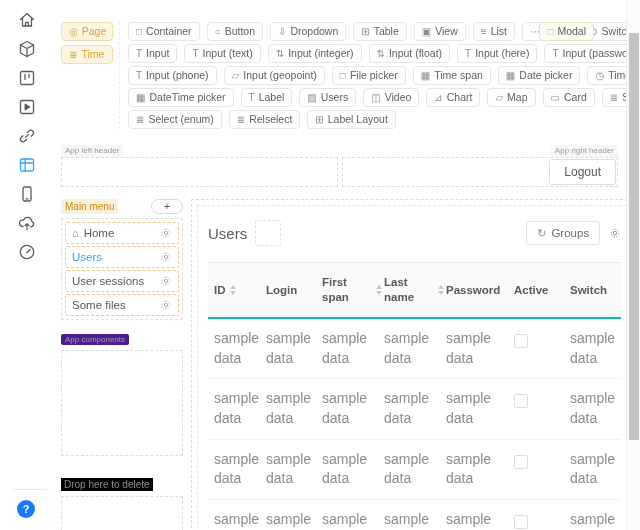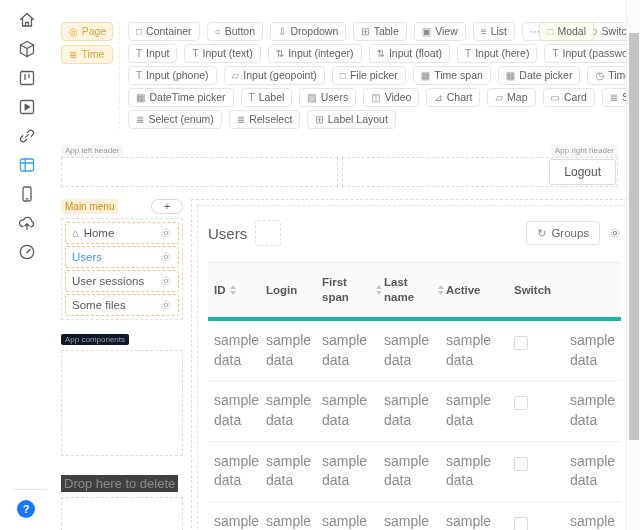--- a/index.html
+++ b/index.html
@@ -80,44 +80,44 @@
   .menu-item {
     display:flex; align-items:center; justify-content:space-between;
     border:1px dashed #f1c88a; border-radius:2px; padding:3px 6px; height:22px;
     font-size:11.5px; color:#595959; background:#fff; cursor:pointer;
   }
   .menu-item.active { color:#3b9cf5; }
   .mi-left { display:flex; gap:5px; align-items:center; }
   .mi-glyph { font-size:11px; color:#8c8c8c; line-height:1; }
   .gear { display:flex; cursor:pointer; }
 
-  .tag-green { font-size:8px; color:#9aa0a0; background:#0f172a; padding:1px 4px; border-radius:2px; line-height:1.3; }
+  .tag-green { font-size:8px; color:#9aa0a0; background:#4c1d95; padding:1px 4px; border-radius:2px; line-height:1.3; }
   .components-box { border:1px dashed #dedede; height:106px; margin:4px 0 18px; }
-  .tag-gray { font-size:13px; color:#8c8c8c; background:#404040; padding:1px 3px; line-height:1.3; }
+  .tag-gray { font-size:10px; color:#8c8c8c; background:#000000; padding:1px 3px; line-height:1.3; }
   .delete-box { border:1px dashed #dedede; height:90px; margin-top:4px; }
 
   
   .canvas { flex:1; margin-left:8px; border:1px dashed #dcdcdc; padding:5px; min-height:620px; }
   .panel { border:1px dashed #e4e4e4; background:#fff; padding:14px 10px; min-height:600px; }
   .panel-head { display:flex; align-items:center; margin-bottom:16px; }
   .panel-title { font-size:15px; color:#595959; }
   .badge-ph { width:26px; height:26px; border:1px dashed #e0e0e0; border-radius:3px; margin-left:8px; }
   .head-actions { margin-left:auto; display:flex; align-items:center; gap:9px; }
   .refresh-btn {
     display:flex; align-items:center; gap:5px; background:#fff; border:1px solid #e3e3e3;
     border-radius:3px; padding:5px 10px; font-family:"Liberation Sans", sans-serif;
     font-size:11.5px; color:#6b6b6b; cursor:pointer;
   }
   .refresh-ic { font-size:11px; color:#8c8c8c; line-height:1; }
 
   .tbl-header, .tbl-row {
     display:grid; grid-template-columns:50px 54px 60px 60px 66px 54px 1fr; column-gap:2px;
   }
   .tbl-header {
-    background:#fafafa; border-top:1px solid #ececec; border-bottom:4px solid #14b8a6;
+    background:#fafafa; border-top:1px solid #ececec; border-bottom:2px solid #14b8a6;
     padding:12px 6px;
   }
   .th { display:flex; align-items:center; gap:4px; font-size:11.5px; font-weight:bold; color:#595959; line-height:1.3; }
   .sorter { display:flex; flex-direction:column; gap:2px; }
   .caret-up { width:0; height:0; border-left:3.5px solid transparent; border-right:3.5px solid transparent; border-bottom:4px solid #c6c6c6; }
   .caret-down { width:0; height:0; border-left:3.5px solid transparent; border-right:3.5px solid transparent; border-top:4px solid #c6c6c6; }
   .tbl-row { padding:10px 6px; border-bottom:1px solid #f0f0f0; }
   .td { font-size:14px; color:#8c8c8c; line-height:1.4; max-width:54px; }
   .checkbox { width:14px; height:14px; border:1px solid #dcdcdc; border-radius:2px; background:#fff; margin-top:5px; cursor:pointer; }
 
@@ -458,20 +458,23 @@
               </span>
             </div>
             <div class="th">
               <span>Last name</span>
               <span class="sorter">
                 <span class="caret-up"></span>
                 <span class="caret-down"></span>
               </span>
             </div>
             <div class="th">
+              <span>Password</span>
+            </div>
+            <div class="th">
               <span>Active</span>
             </div>
             <div class="th">
               <span>Switch</span>
             </div>
           </div>
         <div id="tbl-body">
             <div class="tbl-row">
               <div class="td">sample data</div>
               <div class="td">sample data</div>

